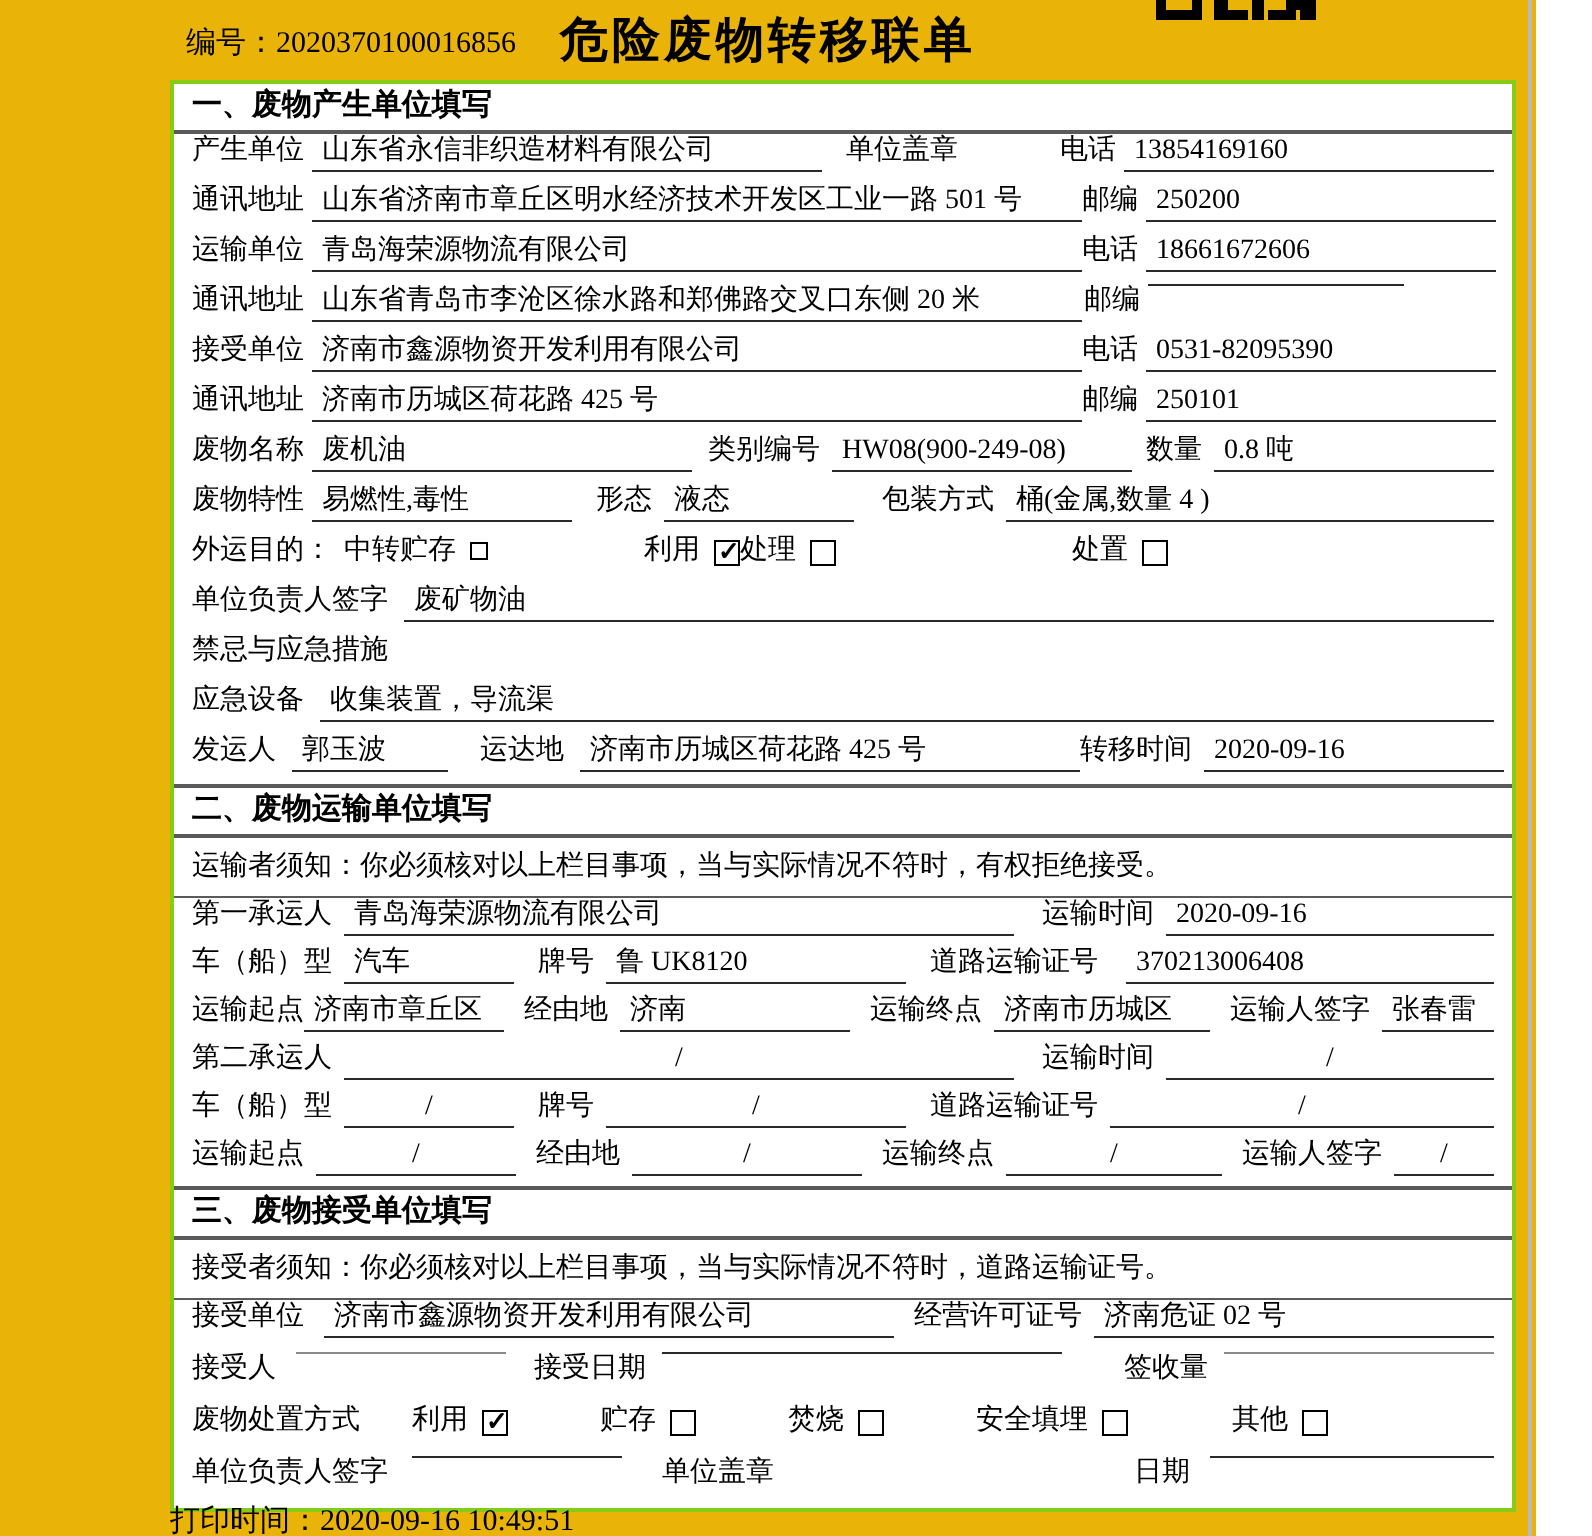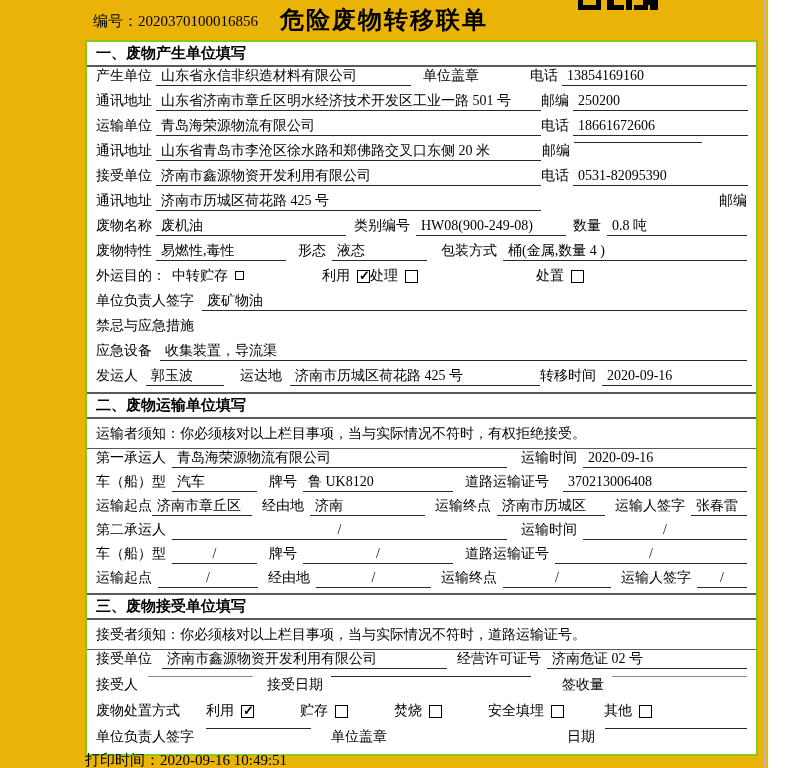--- a/index.html
+++ b/index.html
@@ -98,20 +98,21 @@
       <span class="lbl">接受单位</span>
       <span class="u" style="width:385px;margin-left:4px">济南市鑫源物资开发利用有限公司</span>
       <span class="lbl mla">电话</span>
       <span class="u" style="width:175px;margin-left:4px">0531-82095390</span>
     </div>
 
     <div class="row">
       <span class="lbl">通讯地址</span>
       <span class="u" style="width:385px;margin-left:4px">济南市历城区荷花路 425 号</span>
       <span class="lbl mla">邮编</span>
+      <span class="u" style="width:175px;margin-left:4px">250101</span>
     </div>
 
     <div class="row">
       <span class="lbl">废物名称</span>
       <span class="u" style="width:190px;margin-left:4px">废机油</span>
       <span class="lbl" style="margin-left:8px">类别编号</span>
       <span class="u" style="width:150px;margin-left:6px">HW08(900-249-08)</span>
       <span class="lbl mla">数量</span>
       <span class="u" style="width:140px;margin-left:6px">0.8 吨</span>
     </div>
@@ -271,21 +272,21 @@
         <span class="cb">
             <i></i>
           </span>
       </span>
       <span class="opt" style="margin-left:46px">
         <span class="olbl">安全填埋</span>
         <span class="cb">
             <i></i>
           </span>
       </span>
-      <span class="opt" style="margin-left:40px">
+      <span class="opt" style="margin-left:52px">
         <span class="olbl">其他</span>
         <span class="cb">
             <i></i>
           </span>
       </span>
     </div>
 
     <div class="row h26">
       <span class="lbl">单位负责人签字</span>
       <span class="u" style="width:105px;margin-left:12px"></span>

